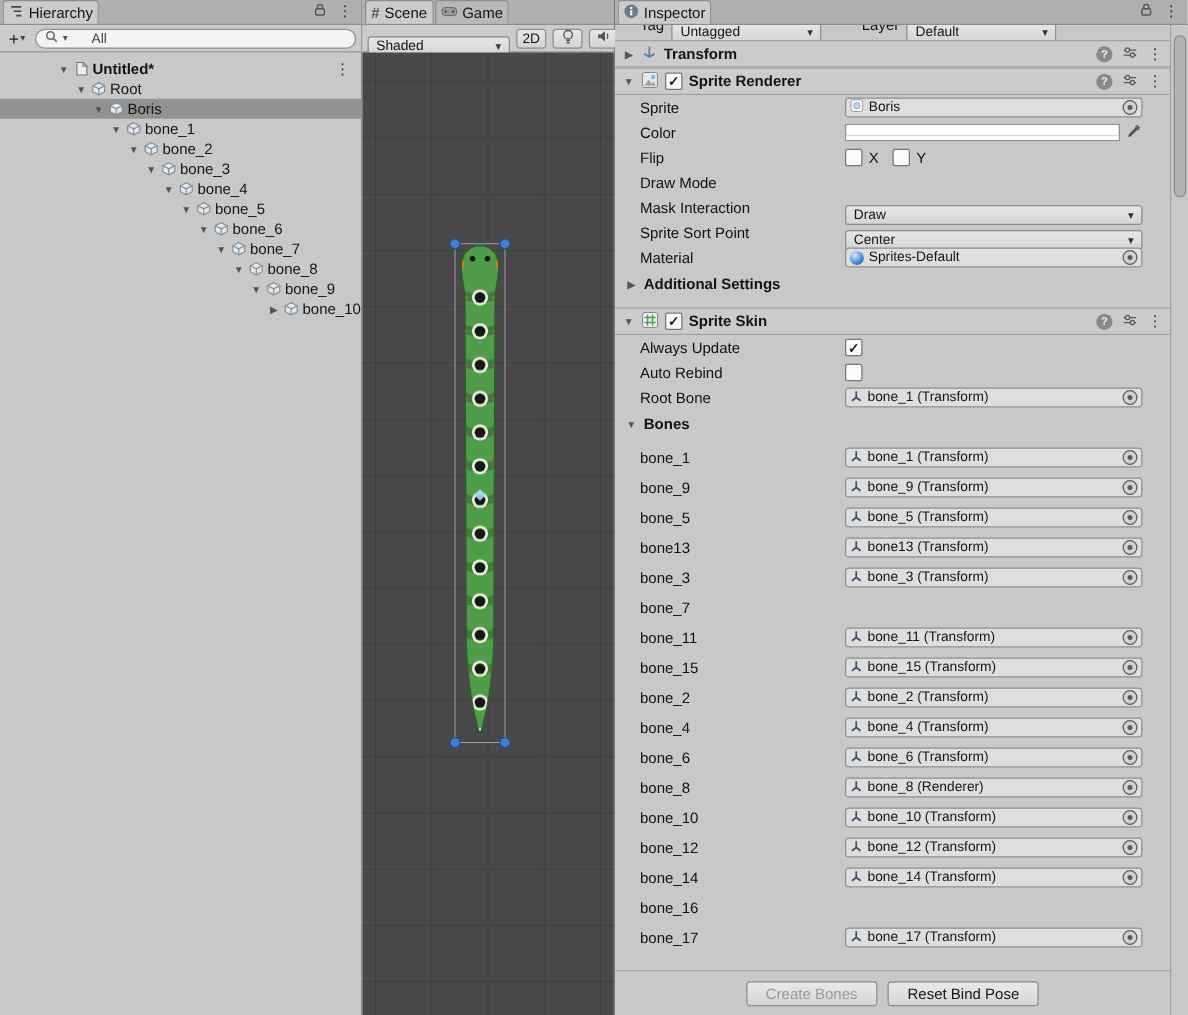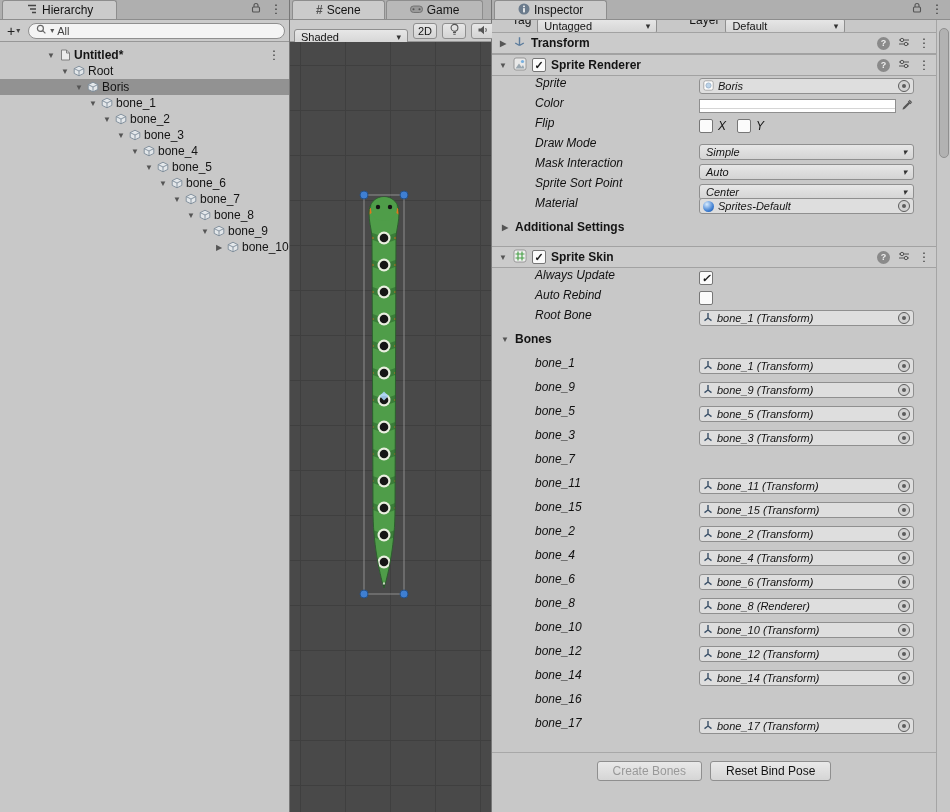--- a/index.html
+++ b/index.html
@@ -3,32 +3,32 @@
 <meta charset="utf-8">
 <style>
   * { box-sizing: border-box; margin: 0; padding: 0; }
   html,body { width:950px; height:812px; overflow:hidden; }
   body { font-family:"Liberation Sans", sans-serif; font-size:12px; color:#141414; background:#c8c8c8; }
   .root { width:950px; height:812px; display:flex; }
 
   
   .panel { display:flex; flex-direction:column; position:relative; }
   .tabstrip { height:20px; background:#afafaf; border-bottom:1px solid #8d8d8d; display:flex; align-items:flex-end; padding-left:2px; gap:1px; flex:none; }
-  .tab { height:19px; display:flex; align-items:center; gap:4px; padding:0 23px; background:#b8b8b8; border:1px solid #8d8d8d; border-bottom:none; border-radius:3px 3px 0 0; white-space:nowrap; }
+  .tab { height:19px; display:flex; align-items:center; gap:4px; padding:0 4px; background:#b8b8b8; border:1px solid #8d8d8d; border-bottom:none; border-radius:3px 3px 0 0; white-space:nowrap; }
   .tab.active { background:#cbcbcb; }
   .strip-icons { margin-left:auto; display:flex; align-items:center; gap:9px; padding:0 7px 3px 0; }
   .kebab { color:#333; font-size:12px; line-height:10px; }
   .toolbar { height:22px; background:#cbcbcb; border-bottom:1px solid #979797; display:flex; align-items:center; padding:0 4px; gap:5px; flex:none; }
 
   
   .hierarchy { width:290px; border-right:1px solid #777; background:#c8c8c8; }
   .plus-btn { display:flex; align-items:center; gap:1px; padding:0 3px; font-size:14px; color:#222; cursor:default; }
   .plus-btn .dd { font-size:8px; color:#444; }
   .searchbox { flex:1; height:16px; background:#f4f4f4; border:1px solid #8f8f8f; border-radius:9px; display:flex; align-items:center; gap:3px; padding:0 7px; }
-  .searchbox input { flex:1; border:none; outline:none; background:transparent; font:11px "Liberation Sans",sans-serif; color:#444; min-width:0; }
+  .searchbox input { flex:1; border:none; outline:none; background:transparent; font:11px "Liberation Sans",sans-serif; color:#444; min-width:0;margin-left:16px; }
   .searchbox .dd { font-size:8px; color:#555; }
   .tree { flex:1; padding-top:5px; overflow:hidden; }
   .tree-row { height:16px; display:flex; align-items:center; gap:3px; white-space:nowrap; }
   .tree-row.selected { background:#929292; }
   .fold { width:10px; flex:none; text-align:center; font-size:8px; color:#555; }
   .tree-row .ticon { width:12px; height:12px; flex:none; display:flex; align-items:center; justify-content:center; }
   .scene-row { font-weight:bold; padding-left:46px; }
   .scene-row .kebab { margin-left:auto; padding-right:9px; font-weight:normal; }
 
   
@@ -44,21 +44,21 @@
 
   
   .inspector { flex:1; background:#c8c8c8; }
   .insp-content { position:absolute; left:0; right:14px; top:20px; bottom:0; overflow:hidden; display:flex; flex-direction:column; }
   .clip-row { height:12px; overflow:hidden; position:relative; flex:none; }
   .taglayer { position:absolute; top:-10px; left:0; right:0; height:20px; display:flex; align-items:center; gap:6px; padding:0 8px 0 20px; }
   .taglayer .tl-dd { width:120px; }
   .comp-header { height:22px; background:#cbcbcb; border-top:1px solid #a2a2a2; border-bottom:1px solid #a2a2a2; display:flex; align-items:center; gap:5px; padding:0 6px; font-weight:bold; flex:none; }
   .hdr-icons { margin-left:auto; display:flex; align-items:center; gap:8px; font-weight:normal; }
   .help { width:13px; height:13px; border-radius:50%; background:#8a8a8a; color:#efefef; font-size:9px; font-weight:bold; display:flex; align-items:center; justify-content:center; }
-  .prop-row { height:20px; display:flex; padding-left:43px; padding-right:22px; flex:none;font-style:italic; }
+  .prop-row { height:20px; display:flex; align-items:center; padding-left:20px; padding-right:22px; flex:none; }
   .plabel { width:164px; flex:none; color:#111; }
   .ctrl { flex:1; display:flex; align-items:center; min-width:0; gap:5px; }
   .objfield { flex:1; height:16px; background:#dedede; border:1px solid #8f8f8f; border-radius:3px; display:flex; align-items:center; gap:4px; padding:0 3px; font-size:11px; min-width:0; }
   .objfield .txt { overflow:hidden; white-space:nowrap; }
   .picker { margin-left:auto; width:12px; height:12px; border-radius:50%; border:1px solid #5c5c5c; background:#d2d2d2; position:relative; flex:none; }
   .picker::after { content:""; position:absolute; left:3px; top:3px; width:4px; height:4px; border-radius:50%; background:#5c5c5c; }
   .check { width:14px; height:14px; background:#fbfbfb; border:1px solid #767676; border-radius:2px; flex:none; display:flex; align-items:center; justify-content:center; font-size:11px; color:#1b1b1b; }
   .check.checked::after { content:"✓"; font-weight:bold; }
   .colorfield { flex:1; height:14px; background:#fff; border:1px solid #8f8f8f; position:relative; }
   .colorfield::after { content:""; position:absolute; left:0; right:0; bottom:0; height:3px; background:#fff; border-top:1px solid #d5d5d5; }
@@ -410,32 +410,27 @@
         <div class="ctrl">
           <span class="check"></span>
           <span>X</span>
           <span class="check" style="margin-left:6px;"></span>
           <span>Y</span>
         </div>
       </div>
 
       <div class="prop-row">
         <span class="plabel">Draw Mode</span>
+      </div>
+
+      <div class="prop-row">
+        <span class="plabel">Mask Interaction</span>
         <div class="ctrl">
             <div class="dropdown" style="flex:1;">
-              <span>Simple</span>
-            </div>
-          </div>
-      </div>
-
-      <div class="prop-row">
-        <span class="plabel">Mask Interaction</span>
-        <div class="ctrl">
-            <div class="dropdown" style="flex:1;">
-              <span>Auto</span>
+              <span>Draw</span>
             </div>
           </div>
       </div>
 
       <div class="prop-row">
         <span class="plabel">Sprite Sort Point</span>
         <div class="ctrl">
             <div class="dropdown" style="flex:1;">
               <span>Center</span>
             </div>
@@ -548,20 +543,34 @@
                     <g stroke="#3a5068" stroke-width="1.4" fill="none">
                       <path d="M5 1v5M5 6 1.5 8.6M5 6l3.5 2.6"></path>
                     </g>
                   </svg></span>
         <span class="txt">bone_5 (Transform)</span>
         <span class="picker"></span>
       </div>
     </div>
   </div>
           <div class="prop-row bone-row">
+    <span class="plabel">bone13</span>
+    <div class="ctrl">
+      <div class="objfield">
+        <span><svg width="10" height="10" viewBox="0 0 10 10">
+                    <g stroke="#3a5068" stroke-width="1.4" fill="none">
+                      <path d="M5 1v5M5 6 1.5 8.6M5 6l3.5 2.6"></path>
+                    </g>
+                  </svg></span>
+        <span class="txt">bone13 (Transform)</span>
+        <span class="picker"></span>
+      </div>
+    </div>
+  </div>
+          <div class="prop-row bone-row">
     <span class="plabel">bone_3</span>
     <div class="ctrl">
       <div class="objfield">
         <span><svg width="10" height="10" viewBox="0 0 10 10">
                     <g stroke="#3a5068" stroke-width="1.4" fill="none">
                       <path d="M5 1v5M5 6 1.5 8.6M5 6l3.5 2.6"></path>
                     </g>
                   </svg></span>
         <span class="txt">bone_3 (Transform)</span>
         <span class="picker"></span>

